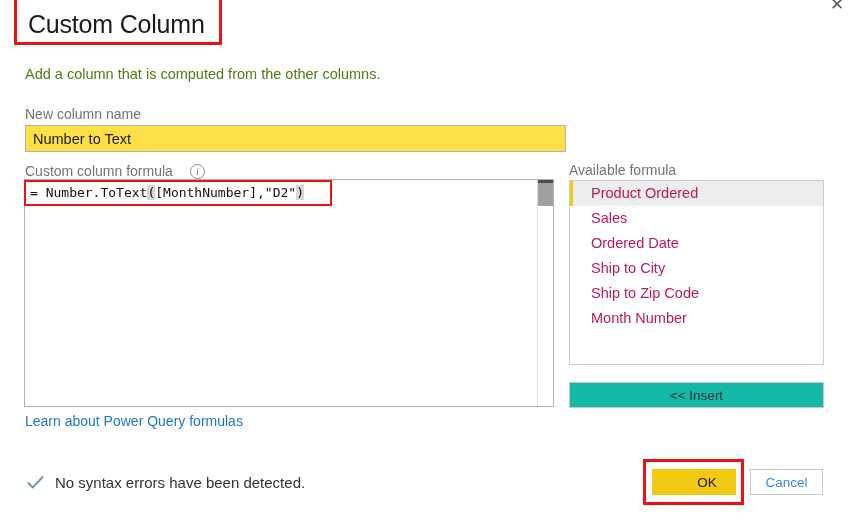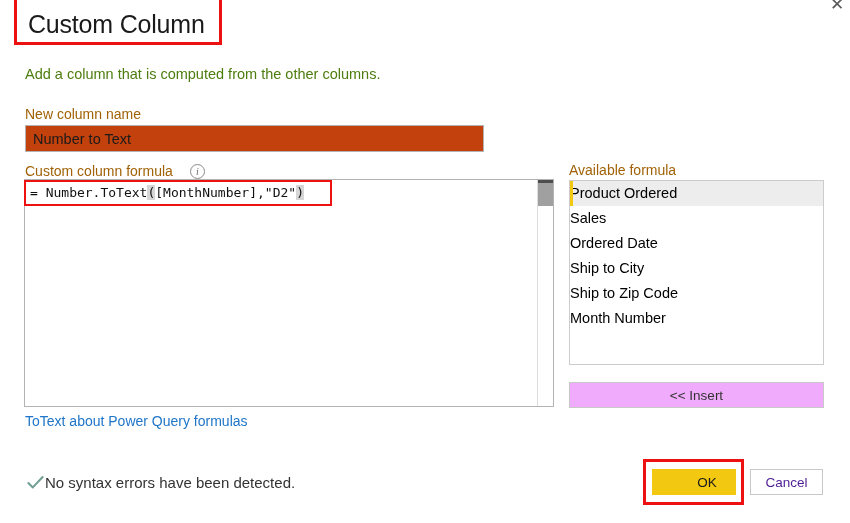--- a/index.html
+++ b/index.html
@@ -68,21 +68,21 @@
     top: 66px;
     font-size: 14.5px;
     color: #4d7c0f;
     white-space: nowrap;
   }
 
   
   .field-label {
     position: absolute;
     font-size: 14px;
-    color: #a16207;
+    color: #737373;
     white-space: nowrap;
   }
   .lbl-newcol  { left: 25px; top: 106px; }
   .lbl-formula { left: 25px; top: 163px; }
   .lbl-avail   { left: 569px; top: 162px; }
 
   
   .info-icon {
     position: absolute;
     left: 190px;
@@ -98,24 +98,24 @@
     text-align: center;
     font-family: "Liberation Serif", serif;
     cursor: pointer;
   }
 
   
   .name-input {
     position: absolute;
     left: 25px;
     top: 125px;
-    width: 459px;
+    width: 541px;
     height: 27px;
     border: 1px solid #b3b3b3;
-    background: #c2410c;
+    background: #fde047;
     font-family: "Liberation Sans", sans-serif;
     font-size: 14.5px;
     color: #1a1a1a;
     padding: 0 7px;
     outline: none;
   }
 
   
   .formula-box {
     position: absolute;
@@ -181,20 +181,21 @@
     white-space: nowrap;
   }
 
   
   .status-row {
     position: absolute;
     left: 26px;
     top: 473px;
     display: flex;
     align-items: center;
+    gap: 10px;
   }
   .check-icon {
     width: 19px;
     height: 19px;
     color: #6f9e92;
   }
   .status-text {
     font-size: 15px;
     color: #333333;
     white-space: nowrap;
@@ -208,23 +209,23 @@
     width: 255px;
     height: 185px;
     border: 1px solid #cccccc;
     background: #ffffff;
     overflow: hidden;
   }
   .col-item {
     position: relative;
     height: 25px;
     line-height: 25px;
-    padding-left: 0;
+    padding-left: 21px;
     font-size: 14.5px;
-    color: #000000;
+    color: #be185d;
     white-space: nowrap;
     cursor: pointer;
   }
   .col-item.selected {
     background: #ededed;
   }
   .col-item.selected::before {
     content: "";
     position: absolute;
     left: 0;
@@ -235,21 +236,21 @@
   }
 
   
   .insert-btn {
     position: absolute;
     left: 569px;
     top: 382px;
     width: 255px;
     height: 26px;
     border: 1px solid #c8c8c8;
-    background: #f0abfc;
+    background: #14b8a6;
     font-family: "Liberation Sans", sans-serif;
     font-size: 13.5px;
     color: #333333;
     cursor: pointer;
   }
 
   
   .ok-btn {
     position: absolute;
     left: 652px;
@@ -276,21 +277,21 @@
   .cancel-btn {
     position: absolute;
     left: 750px;
     top: 469px;
     width: 73px;
     height: 26px;
     background: #ffffff;
     border: 1px solid #c8c8c8;
     font-family: "Liberation Sans", sans-serif;
     font-size: 13.5px;
-    color: #4c1d95;
+    color: #3b82f6;
     cursor: pointer;
     text-align: center;
   }
 </style>
 </head>
 <body>
 
 <div id="dialog">
 
   <button class="close-btn">✕</button>
@@ -307,21 +308,21 @@
   <div class="info-icon">i</div>
 
   <div class="formula-box">
     <div class="formula-text"><span>= Number.ToText</span><span class="brk-hl">(</span><span>[MonthNumber],"D2"</span><span class="brk-hl">)</span></div>
     <div class="formula-scrollbar">
       <div class="formula-scroll-thumb"></div>
     </div>
   </div>
   <div class="formula-annot"></div>
 
-  <a class="learn-link">ToText about Power Query formulas</a>
+  <a class="learn-link">Learn about Power Query formulas</a>
 
   <div class="status-row">
     <svg class="check-icon" viewBox="0 0 20 20">
       <path d="M2.5 10.5 L7.2 15.2 L17.5 4.2" fill="none" stroke="currentColor" stroke-width="2.1" stroke-linecap="round" stroke-linejoin="round"></path>
     </svg>
     <span class="status-text">No syntax errors have been detected.</span>
   </div>
 
   <div class="field-label lbl-avail">Available formula</div>
 

